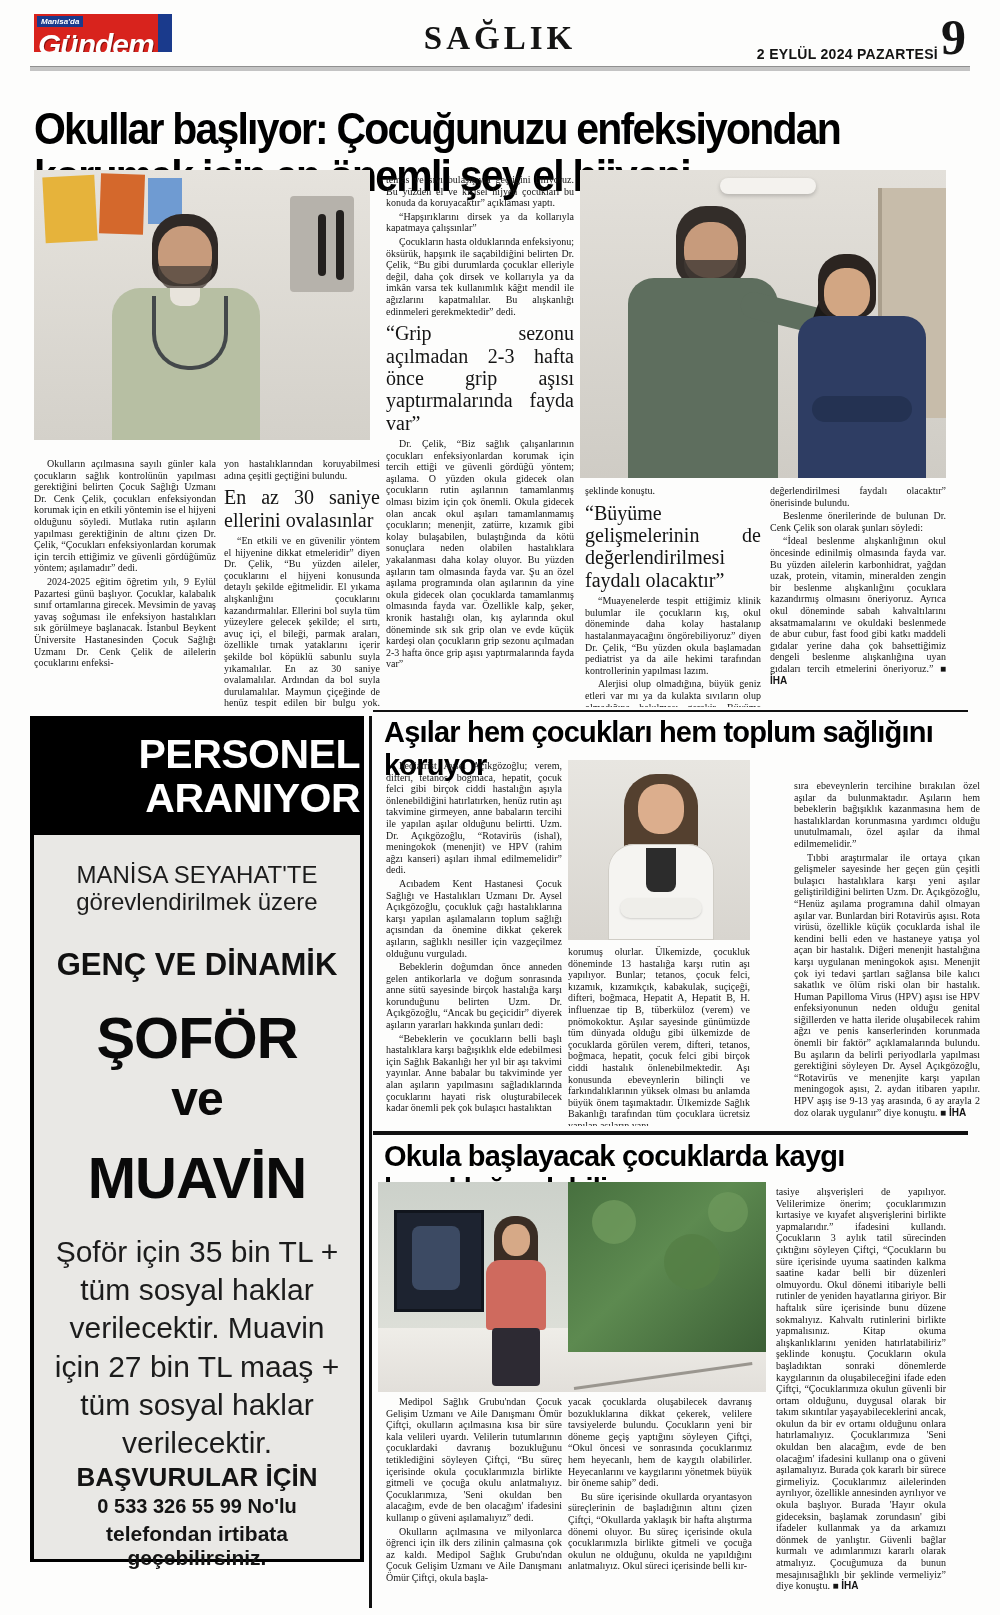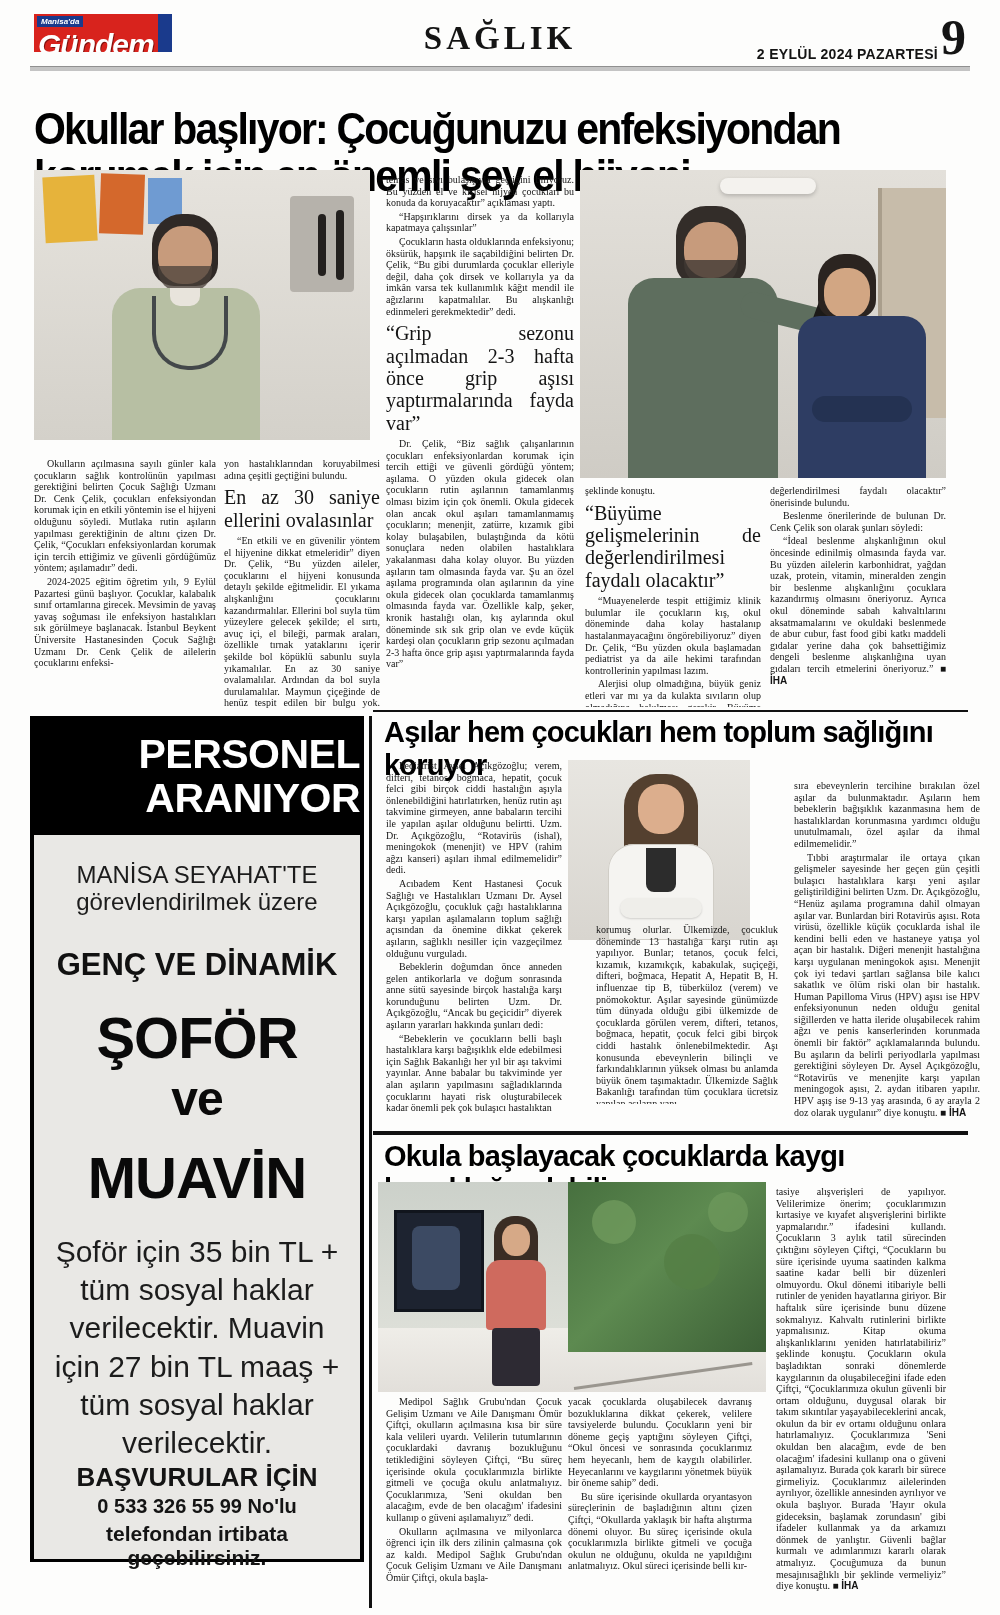--- a/index.html
+++ b/index.html
@@ -171,21 +171,21 @@
 
   <div class="photo" style="left:568px;top:760px;width:182px;height:180px;">
     <div class="ph" style="left:0;top:0;right:0;bottom:0;background:linear-gradient(180deg,#e8e6e1,#d8d5cf);"></div>
     <div class="ph" style="left:56px;top:14px;width:74px;height:120px;background:#54402f;border-radius:32px 32px 14px 14px;"></div>
     <div class="ph" style="left:70px;top:24px;width:46px;height:50px;background:#dcae8d;border-radius:45%;"></div>
     <div class="ph" style="left:40px;top:84px;width:106px;height:96px;background:#f5f4f1;border-radius:26px 26px 0 0;box-shadow:inset 0 0 0 1px #d0cdc6;"></div>
     <div class="ph" style="left:78px;top:88px;width:30px;height:44px;background:#2c2c2c;border-radius:0 0 8px 8px;"></div>
     <div class="ph" style="left:52px;top:138px;width:82px;height:20px;background:#efeeea;border-radius:10px;box-shadow:0 1px 2px rgba(0,0,0,.15);"></div>
   </div>
 
-  <div class="col" style="left:568px;top:924px;width:182px;height:180px;margin-left:28px;">
+  <div class="col" style="left:568px;top:946px;width:182px;height:180px;">
     <p class="ni">korumuş olurlar. Ülkemizde, çocukluk döneminde 13 hastalığa karşı rutin aşı yapılıyor. Bunlar; tetanos, çocuk felci, kızamık, kızamıkçık, kabakulak, suçiçeği, difteri, boğmaca, Hepatit A, Hepatit B, H. influenzae tip B, tüberküloz (verem) ve pnömokoktur. Aşılar sayesinde günümüzde tüm dünyada olduğu gibi ülkemizde de çocuklarda görülen verem, difteri, tetanos, boğmaca, hepatit, çocuk felci gibi birçok ciddi hastalık önlenebilmektedir. Aşı konusunda ebeveynlerin bilinçli ve farkındalıklarının yüksek olması bu anlamda büyük önem taşımaktadır. Ülkemizde Sağlık Bakanlığı tarafından tüm çocuklara ücretsiz yapılan aşıların yanı</p>
   </div>
 
   <div class="col" style="left:794px;top:760px;width:186px;height:366px;margin-top:20px;">
     <p class="ni">sıra ebeveynlerin tercihine bırakılan özel aşılar da bulunmaktadır. Aşıların hem bebeklerin bağışıklık kazanmasına hem de hastalıklardan korunmasına yardımcı olduğu unutulmamalı, özel aşılar da ihmal edilmemelidir.”</p>
     <p><span>Tıbbi araştırmalar ile ortaya çıkan gelişmeler sayesinde her geçen gün çeşitli bulaşıcı hastalıklara karşı yeni aşılar geliştirildiğini belirten Uzm. Dr. Açıkgözoğlu, “Henüz aşılama programına dahil olmayan aşılar var. Bunlardan biri Rotavirüs aşısı. Rota virüsü, özellikle küçük çocuklarda ishal ile kendini belli eden ve hastaneye yatışa yol açan bir hastalık. Diğeri menenjit hastalığına karşı uygulanan meningokok aşısı. Menenjit çok iyi tedavi şartları sağlansa bile kalıcı sakatlık ve ölüm riski olan bir hastalık. Human Papilloma Virus (HPV) aşısı ise HPV enfeksiyonunun neden olduğu genital siğillerden ve hatta ileride oluşabilecek rahim ağzı ve penis kanserlerinden korunmada önemli bir faktör” açıklamalarında bulundu. Bu aşıların da belirli periyodlarla yapılması gerektiğini söyleyen Dr. Aysel Açıkgözoğlu, “Rotavirüs ve menenjite karşı yapılan meningogok aşısı, 2. aydan itibaren yapılır. HPV aşış ise 9-13 yaş arasında, 6 ay arayla 2 doz olarak uygulanır” diye konuştu.</span> <span class="credit">■ İHA</span></p>
   </div>
 
   <div class="art-title" style="left:384px;top:1140px;width:562px;">Okula başlayacak çocuklarda kaygı bozukluğu olabilir</div>
 

